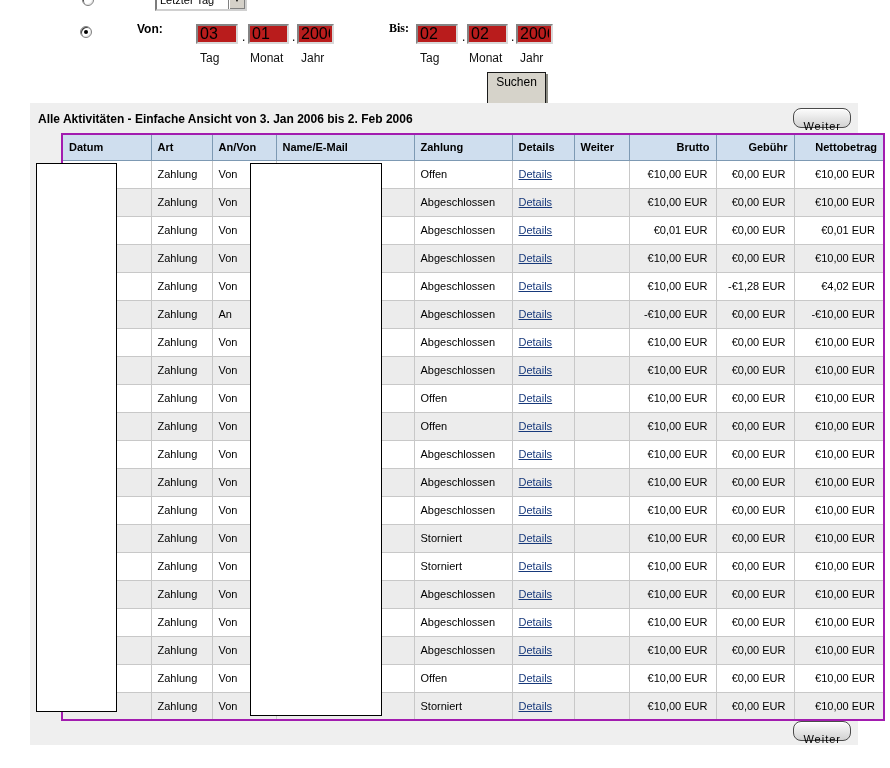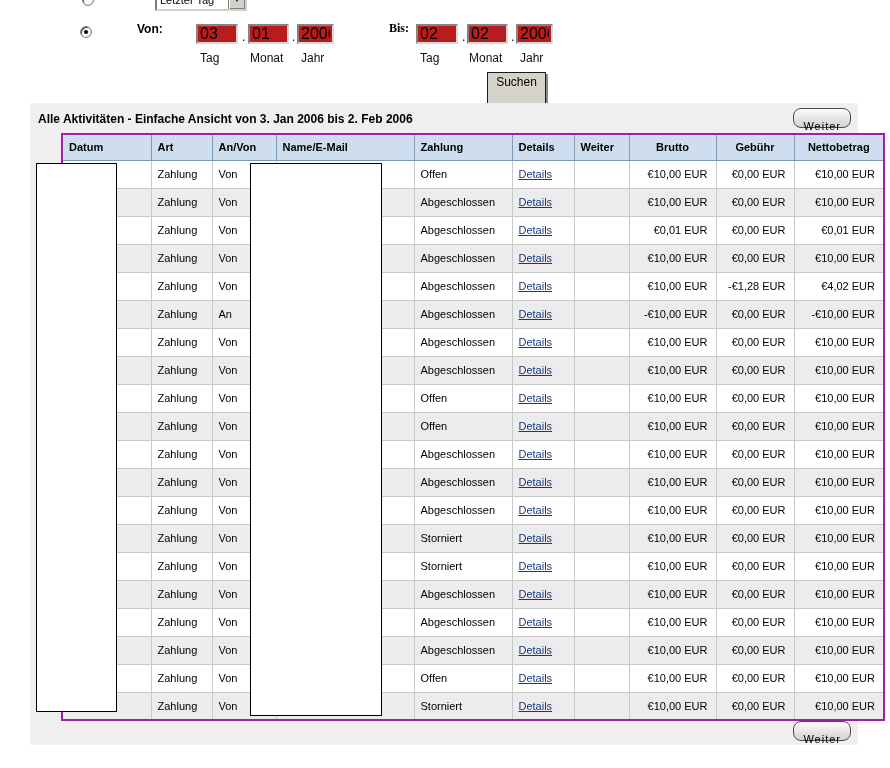--- a/index.html
+++ b/index.html
@@ -46,21 +46,21 @@
                 color:#000; line-height:18px; cursor:pointer; box-shadow:inset 0 1px 0 #fff; }
   .weiter-top { right:7px; top:5px; }
   .weiter-bottom { right:7px; bottom:4px; }
 
   .table-wrap { position:absolute; left:3px; top:30px; width:822px; }
   table.tx { width:822px; border-collapse:collapse; table-layout:fixed;
              border:2px solid #a21caf; background:#b91c1c;margin-left:28px; }
   table.tx th { background:var(--header-bg,#cfdeee); border:1px solid #7d99b3; border-top-color:#44505c;
              font-size:11px; font-weight:bold; text-align:left; height:26px; padding:0 6px;
              white-space:nowrap; overflow:hidden; }
-  table.tx th.num { text-align:center; }
+  table.tx th.num { text-align:right; }
   table.tx td { border:1px solid #c8c8c8; height:28px; font-size:11px; padding:0 6px;
              white-space:nowrap; overflow:hidden; background:#fff; }
   table.tx tr:nth-child(even) td { background:var(--stripe,#ececec); }
   table.tx td.num { text-align:right; padding-right:8px; }
   table.tx td a { color:var(--link,#17397b); text-decoration:underline; cursor:pointer; }
 
   .redact-box { position:absolute; background:#fff; border:1px solid #000; }
   .redact-datum { left:3px; top:30px; width:81px; height:549px; }
   .redact-name  { left:217px; top:30px; width:132px; height:553px; }
 </style>

